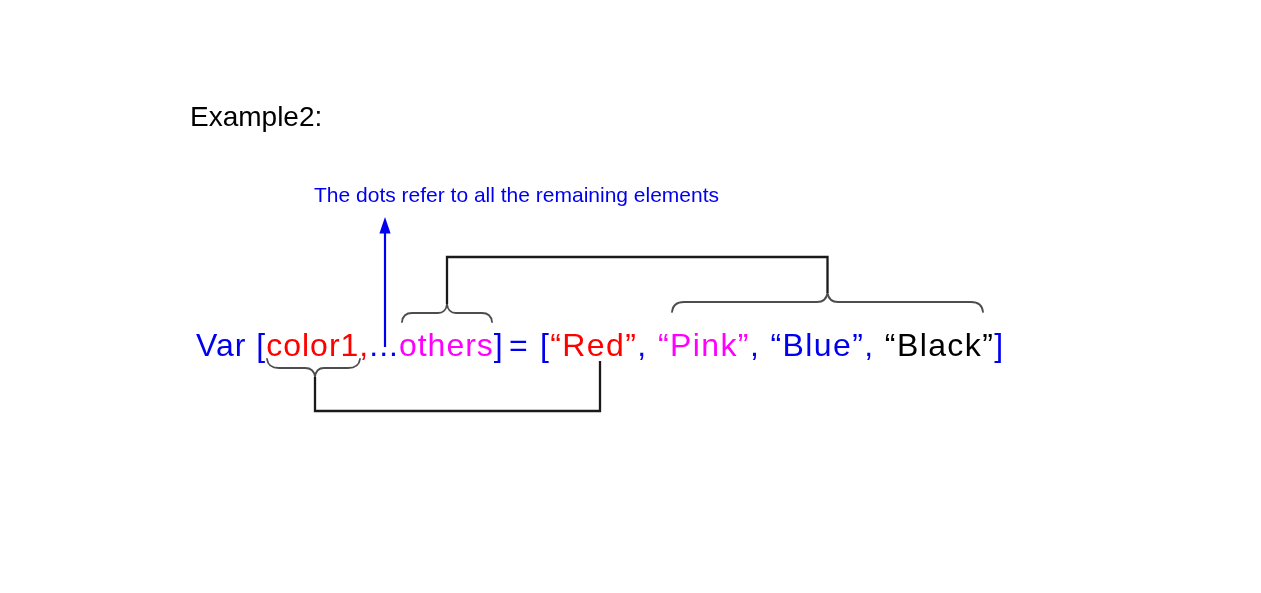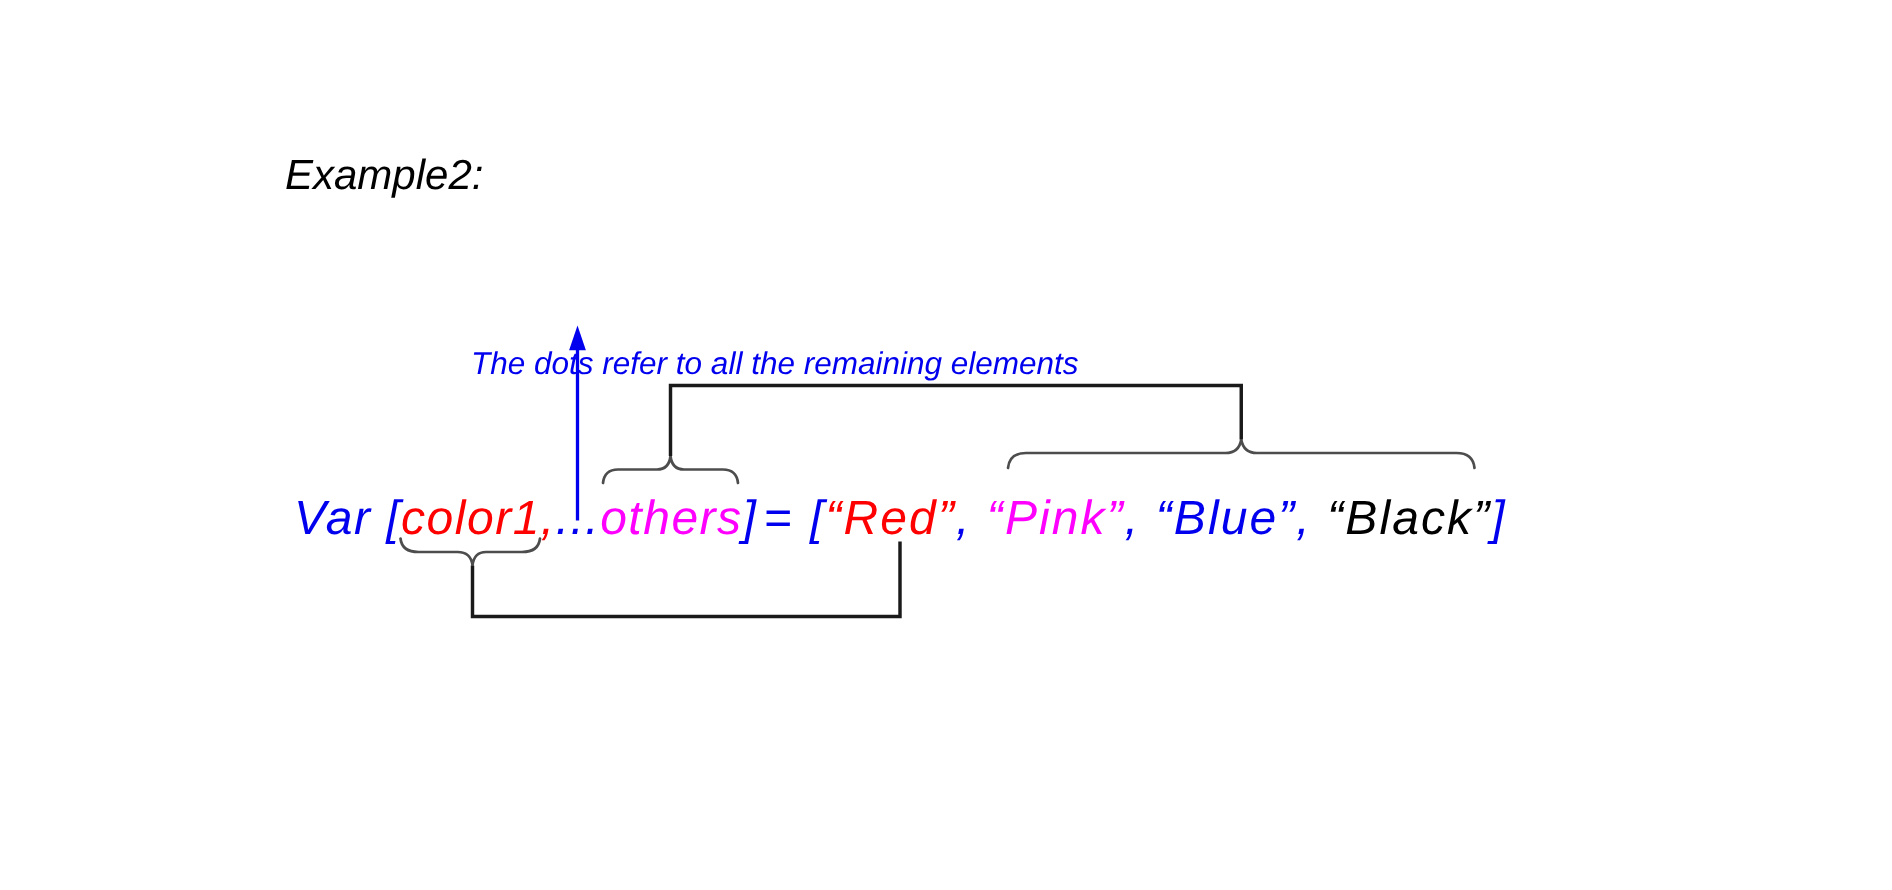--- a/index.html
+++ b/index.html
@@ -2,32 +2,30 @@
 <html style="--blue: #0000ee; --red: #ff0000; --magenta: #ff00ff; --black: #000000; --brace: #4d4d4d; --connector: #1a1a1a;"><head>
 <meta charset="utf-8">
 <style>
   html,body{margin:0;padding:0;background:#ffffff;}
   .canvas{
     position:relative;
     width:1261px;height:593px;
     background:#ffffff;
     overflow:hidden;
     font-family:"Liberation Sans", sans-serif;
-    font-style:italic;
   }
   .title{
     position:absolute;left:190px;top:103px;
     font-size:28px;line-height:1;color:var(--black);
     white-space:pre;
   }
   .annotation{
     position:absolute;left:314px;top:184px;
     font-size:21px;line-height:1;color:var(--blue);
     white-space:pre;
-    margin-top:48px;
   }
   .code{
     position:absolute;top:329px;
     font-size:32px;line-height:1;
     white-space:pre;
   }
   .code-left{left:196px;letter-spacing:1px;}
   .code-equals{left:509px;color:var(--blue);}
   .code-right{left:540px;letter-spacing:1.4px;text-align:center;}
   .seg{white-space:pre;}

